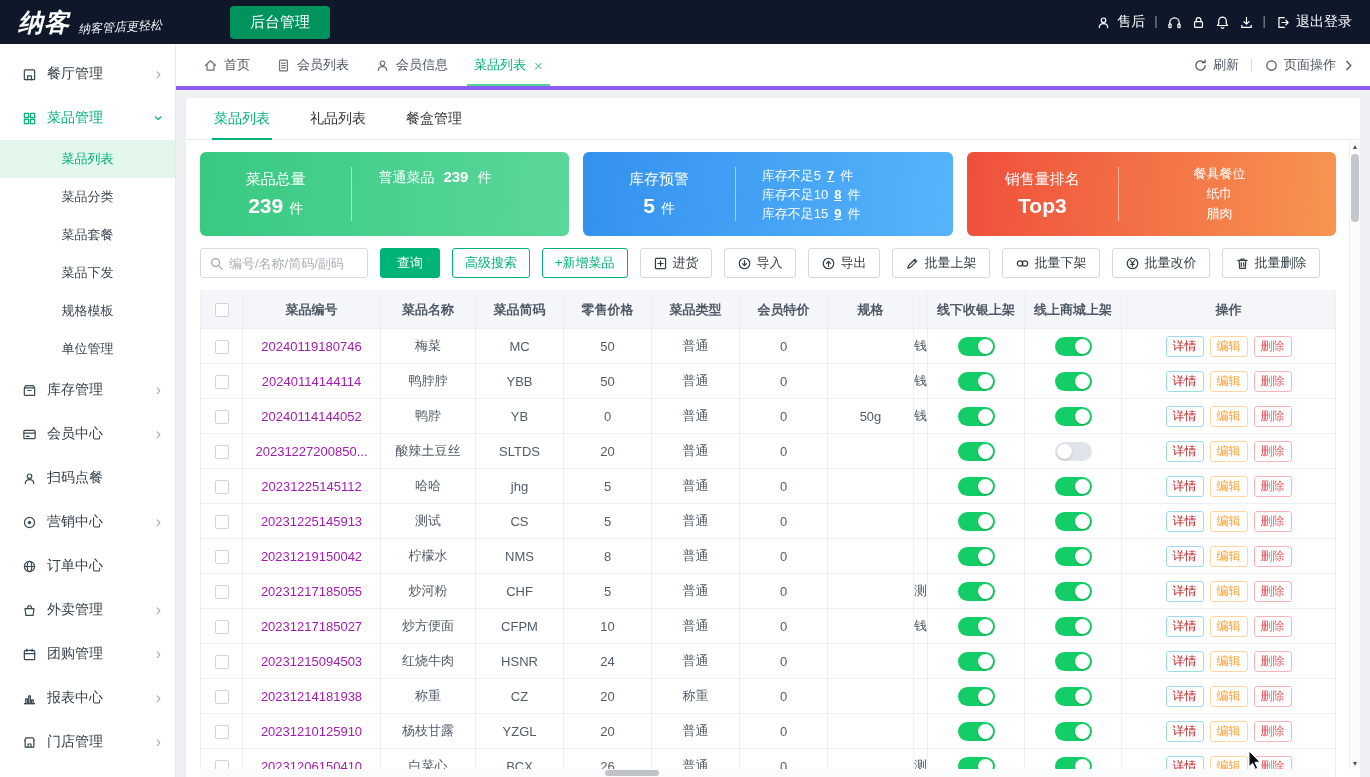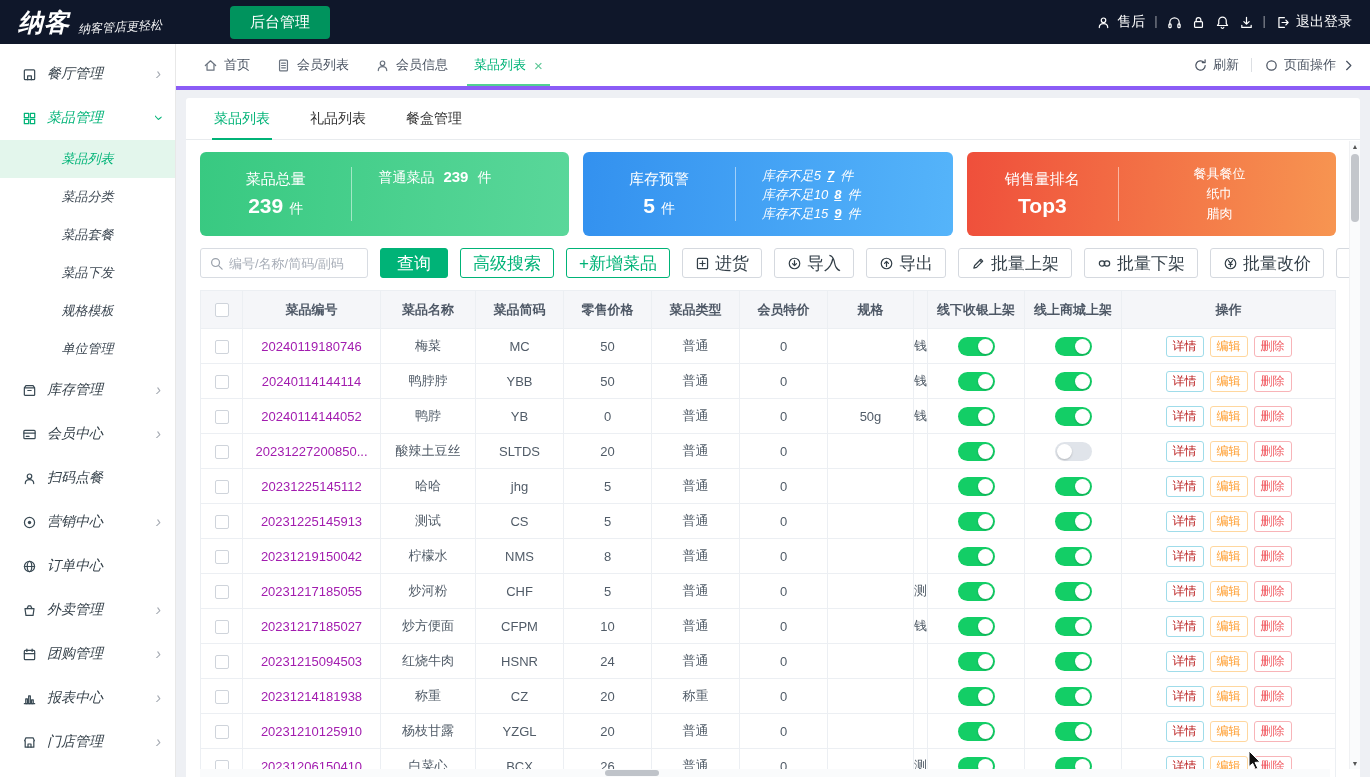--- a/index.html
+++ b/index.html
@@ -12,21 +12,21 @@
 .logo{display:flex;align-items:baseline;gap:8px;width:190px;flex:none;}
 .logo-main{font-size:25px;font-weight:bold;font-style:italic;letter-spacing:1px;}
 .logo-script{font-family:"DejaVu Serif","Liberation Serif",serif;font-style:italic;font-size:12px;opacity:.95;transform:rotate(-3deg);white-space:nowrap;}
 .topnav-tab{background:#00935d;padding:7px 20px;border-radius:4px;font-size:15px;margin-left:22px;cursor:pointer;}
 .topbar-right{margin-left:auto;display:flex;gap:9px;font-size:14px;}
 .tb-item{display:inline-flex;align-items:center;gap:6px;cursor:pointer;}
 .tb-sep{opacity:.5;font-size:13px;}
 .tb-ic{cursor:pointer;}
 
 .body-row{display:flex;height:733px;}
-.sidebar{width:176px;background:#fff;border-right:1px solid #e8e8e8;padding-top:8px;overflow:hidden;flex:none;font-style:italic;}
+.sidebar{width:176px;background:#fff;border-right:1px solid #e8e8e8;padding-top:8px;overflow:hidden;flex:none;}
 .sb-item{height:44px;display:flex;align-items:center;gap:10px;padding:0 14px 0 22px;color:#333f48;cursor:pointer;font-size:14px;}
 .sb-icon{color:#3a4a54;}
 .sb-item.active{color:#00b377;}
 .sb-item.active .sb-icon{color:#00b377;}
 .sb-arrow{margin-left:auto;color:#a8adb5;font-size:16px;line-height:1;}
 .sb-item.active .sb-arrow{transform:rotate(90deg);color:#00b377;}
 .sb-sub-item{height:38px;display:flex;align-items:center;justify-content:center;font-size:13px;color:#3c4752;cursor:pointer;}
 .sb-sub-item.active{background:#e3f6ec;color:#00b377;}
 .main{flex:1;display:flex;flex-direction:column;min-width:0;}
 
@@ -55,29 +55,29 @@
 .card-blue{background:linear-gradient(95deg,#3391ef,#55b4fa);}
 .card-orange{background:linear-gradient(95deg,#ef4f3b,#f79551);}
 .card-left{width:41%;display:flex;flex-direction:column;align-items:center;justify-content:center;gap:5px;flex:none;}
 .card-title{font-size:15px;}
 .card-num{font-size:21px;font-weight:bold;}
 .card-num .card-unit{font-size:14px;font-weight:normal;margin-left:6px;}
 .card-divider{width:1px;height:54px;background:rgba(255,255,255,.5);flex:none;}
 .card-right{flex:1;padding-left:26px;display:flex;flex-direction:column;justify-content:center;min-width:0;}
 .card-right.rtop{align-self:stretch;flex-direction:row;align-items:baseline;justify-content:flex-start;padding-top:16px;gap:9px;font-size:14px;}
 .sub-num{font-weight:bold;font-size:15px;cursor:pointer;}
-.stock-row{font-size:13px;line-height:19px;display:flex;align-items:flex-start;font-style:italic;}
+.stock-row{font-size:13px;line-height:19px;display:flex;align-items:flex-start;}
 .stock-num{font-weight:bold;text-decoration:underline;margin:0 6px;cursor:pointer;}
 .card-right.center{align-items:center;padding-left:0;padding-right:16px;gap:2px;font-size:13px;}
 
 .toolbar{display:flex;align-items:center;gap:12px;margin-bottom:12px;}
 .search-box{width:168px;height:30px;border:1px solid #d8dce2;border-radius:3px;display:flex;align-items:center;padding:0 8px;gap:5px;color:#9aa1ab;background:#fff;flex:none;}
 .search-box input{border:none;outline:none;flex:1;min-width:0;font-size:13px;color:#333;font-family:inherit;background:transparent;}
 .search-box input::placeholder{color:#a8aeb8;}
-.btn{height:30px;padding:0 12px;border-radius:3px;font-size:17px;display:inline-flex;align-items:center;gap:5px;cursor:pointer;background:#fff;border:1px solid #d5d9df;color:#333f48;font-family:inherit;white-space:nowrap;}
+.btn{height:30px;padding:0 12px;border-radius:3px;font-size:13px;display:inline-flex;align-items:center;gap:5px;cursor:pointer;background:#fff;border:1px solid #d5d9df;color:#333f48;font-family:inherit;white-space:nowrap;}
 .btn.primary{background:#00b377;border-color:#00b377;color:#fff;padding:0 16px;}
 .btn.outline{border-color:#00b377;color:#00b377;}
 
 .dish-table{width:100%;border-collapse:collapse;table-layout:fixed;}
 .dish-table th,.dish-table td{border:1px solid #eceff3;text-align:center;font-size:13px;overflow:hidden;white-space:nowrap;}
 .dish-table th{background:#f5f6f9;color:#4e5866;font-weight:600;height:38px;}
 .dish-table td{height:35px;color:#515c68;}
 .col-clip{padding:0;}
 .code-link{color:#a21caf;cursor:pointer;text-decoration:none;}
 .cb{width:14px;height:14px;border:1px solid #cfd4db;border-radius:2px;display:inline-block;background:#fff;vertical-align:middle;cursor:pointer;}

